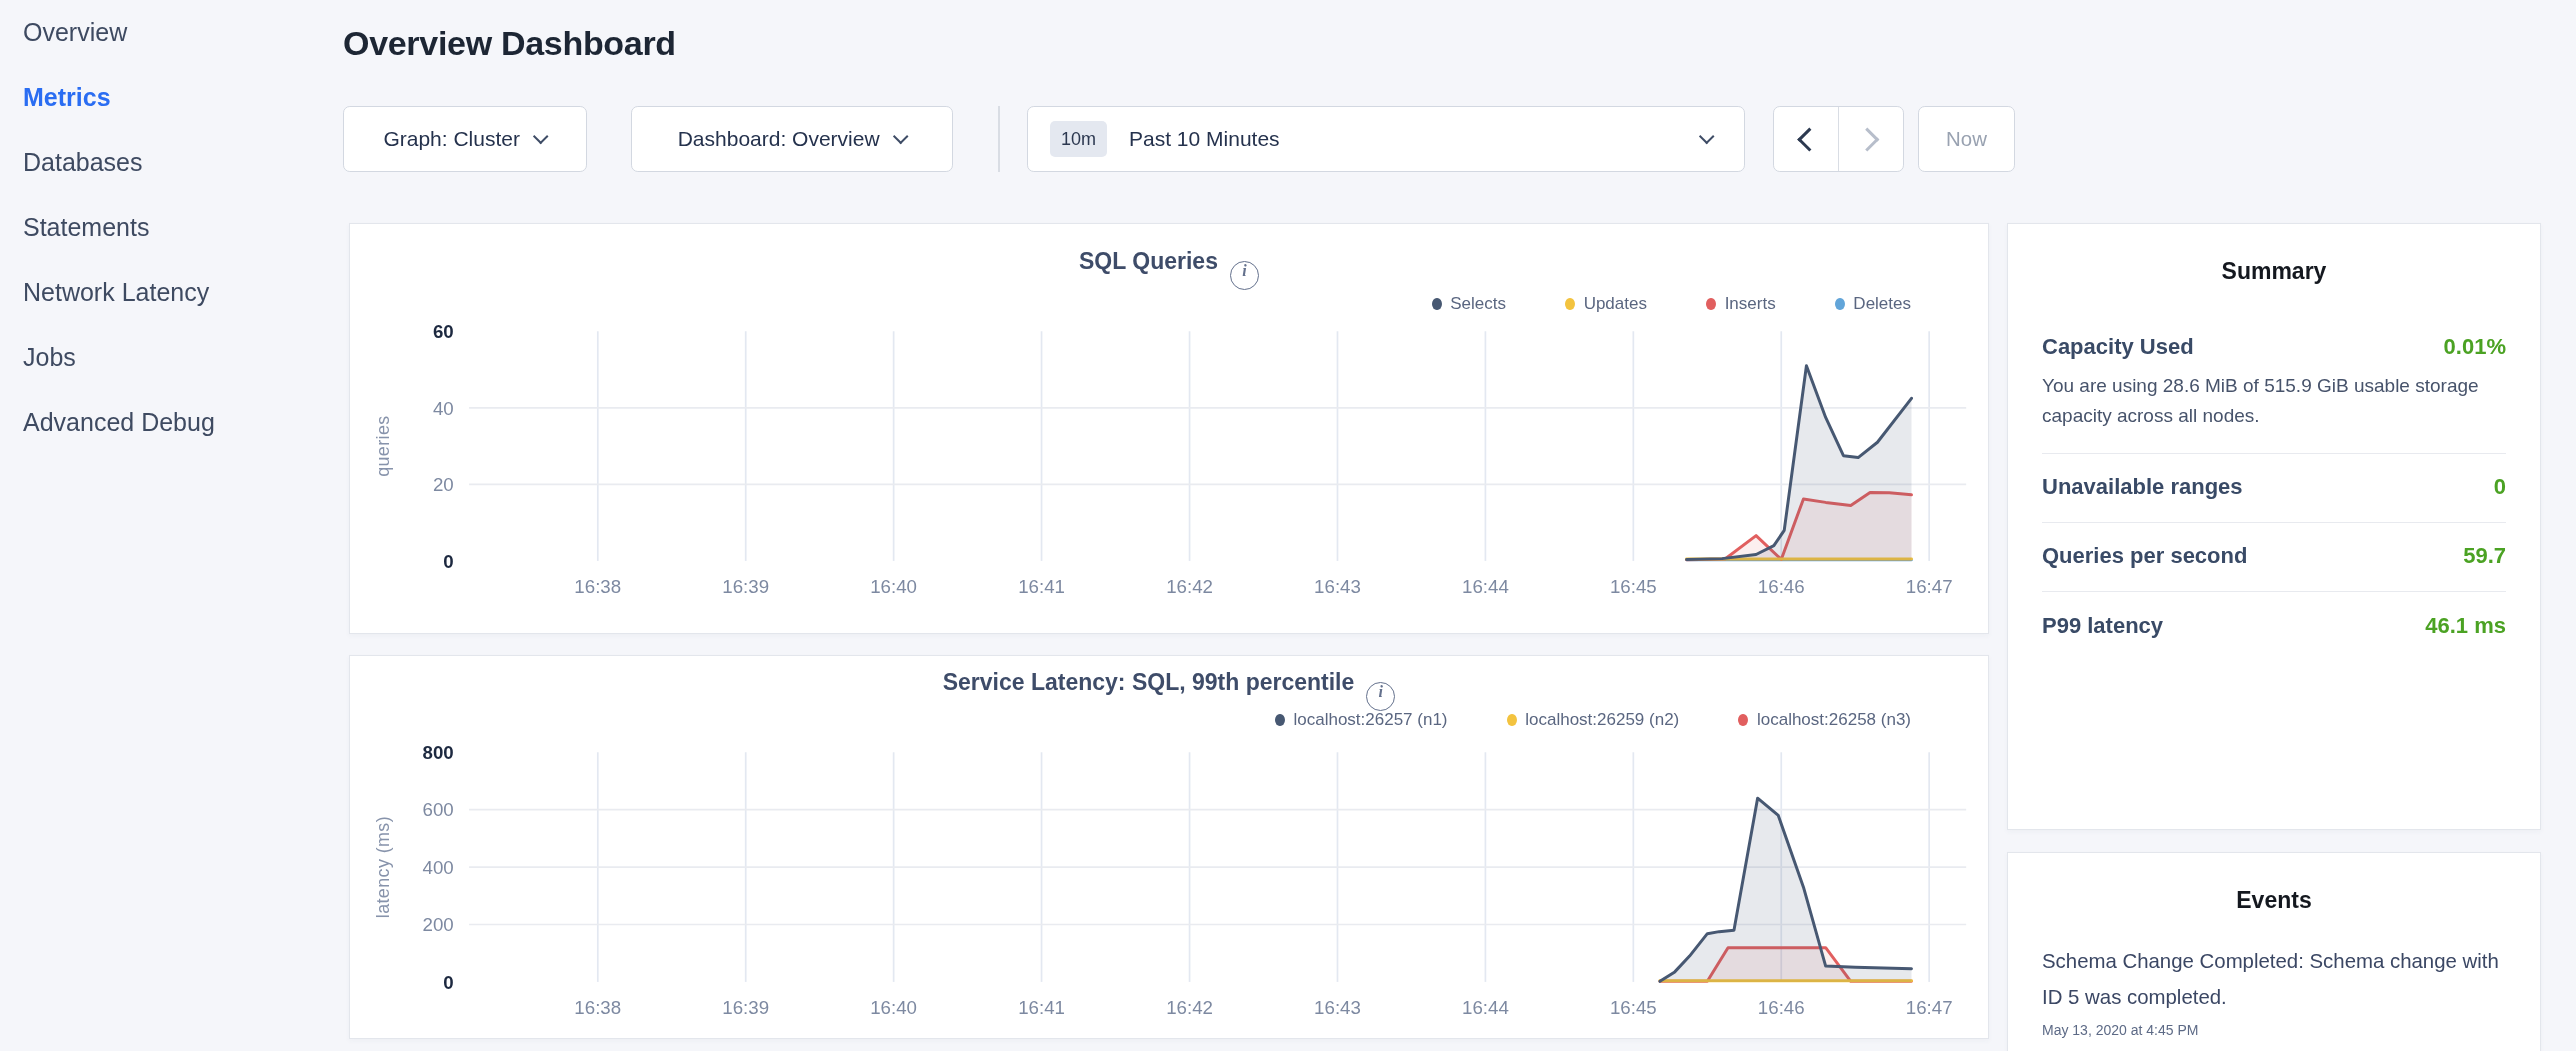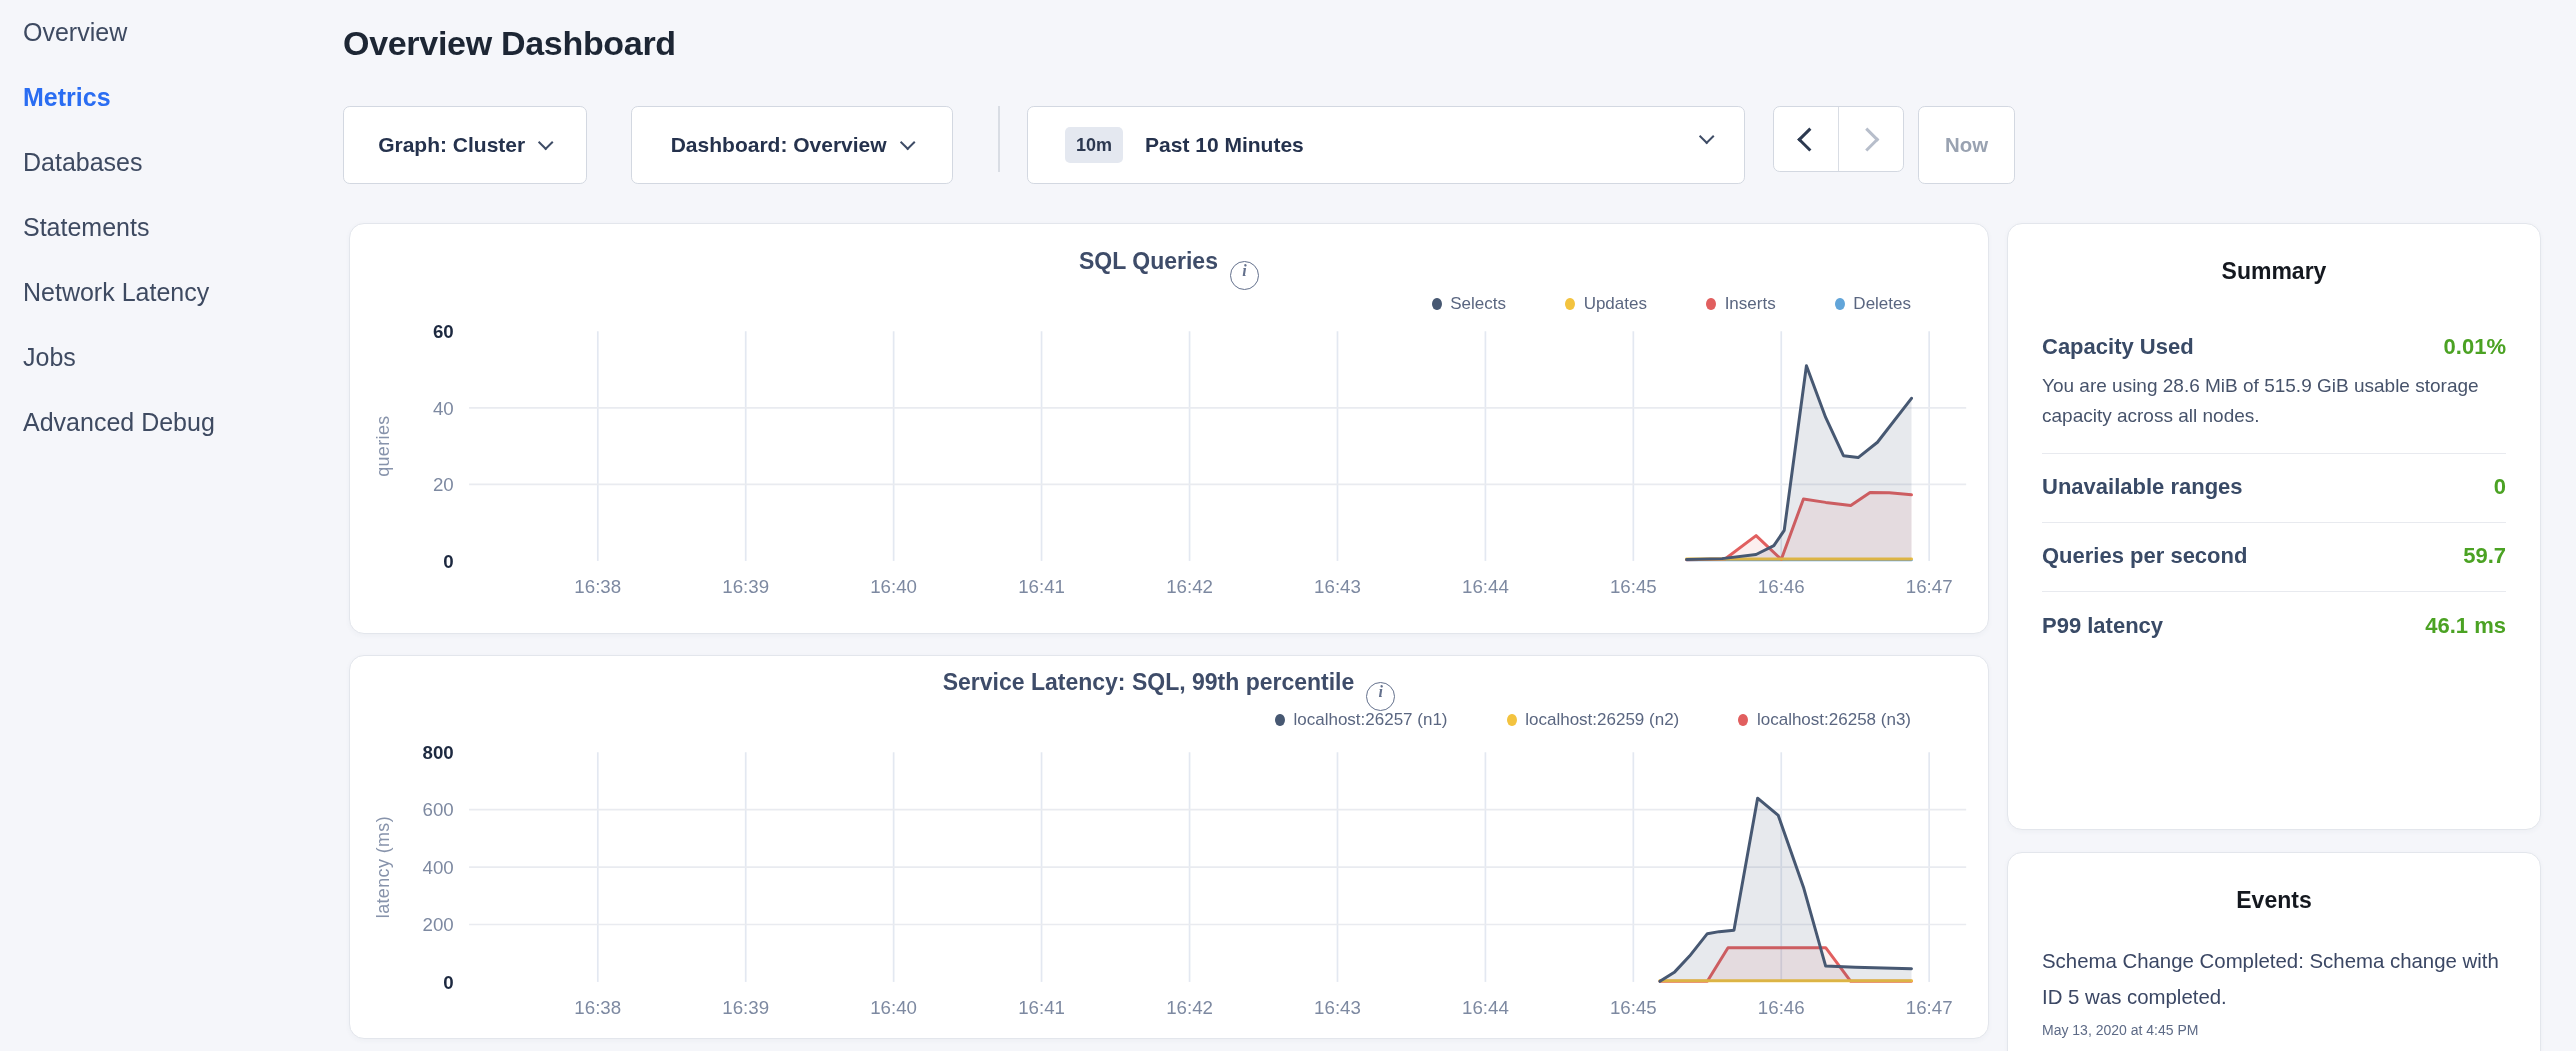--- a/index.html
+++ b/index.html
@@ -8,41 +8,41 @@
 
   
   .sidebar{position:absolute;left:23px;top:0;width:315px}
   .nav-item{height:65px;line-height:65px;font-size:25px;color:#3e4a61;cursor:pointer;white-space:nowrap}
   .nav-item.active{color:#2a6df2;font-weight:700}
 
   
   .page-title{position:absolute;left:343px;top:24px;font-size:34px;font-weight:700;color:#1d2634;letter-spacing:-0.3px}
 
   
-  .btn{position:absolute;top:106px;height:78px;background:#fff;border:1.7px solid #d3d8e1;border-radius:6.8px;
-       display:flex;align-items:center;justify-content:center;font-weight:700;color:#25324d;
+  .btn{position:absolute;top:106px;height:66px;background:#fff;border:1.7px solid #d3d8e1;border-radius:6.8px;
+       display:flex;align-items:center;justify-content:center;font-weight:400;color:#25324d;
        box-sizing:border-box;cursor:pointer}
   .btn-graph{left:343px;width:244px;font-size:21px}
   .btn-dash{left:631px;width:322px;font-size:21px}
   .vdiv{position:absolute;left:998px;top:106px;width:1.7px;height:66px;background:#d9dde4}
-  .btn-time{left:1027px;width:718px;justify-content:flex-start;padding-left:37px;font-size:21px}
+  .btn-time{left:1027px;width:718px;justify-content:flex-start;padding-left:22px;font-size:21px}
   .badge{background:#e4e8f0;border-radius:5.1px;padding:7.7px 11px;font-size:18px;margin-right:22px;color:#2c3850}
   .chev{width:9.4px;height:9.4px;border-right:2.6px solid #3e4c66;border-bottom:2.6px solid #3e4c66;
         transform:rotate(45deg);display:inline-block;margin-left:15.3px;position:relative;top:-2.6px}
   .btn-time .chev{position:absolute;right:32px;top:24px;border-width:2.1px;margin:0}
   .arrows{position:absolute;left:1773px;top:106px;width:131px;height:66px;background:#fff;
           border:1.7px solid #d3d8e1;border-radius:6.8px;display:flex;box-sizing:border-box}
   .abtn{flex:1;display:flex;align-items:center;justify-content:center;cursor:pointer}
   .abtn.back{border-right:1.7px solid #d9dde4}
   .ch-left{width:13.6px;height:13.6px;border-left:3.8px solid #2c3950;border-bottom:3.8px solid #2c3950;transform:rotate(45deg);display:inline-block;margin-left:6.8px}
   .ch-right{width:13.6px;height:13.6px;border-right:3.8px solid #b7becb;border-top:3.8px solid #b7becb;transform:rotate(45deg);display:inline-block;margin-right:6.8px}
   .btn-now{left:1918px;width:97px;font-size:20.4px;color:#99a2b1}
 
   
-  .card{position:absolute;background:#fff;border:1.7px solid #e3e6ec;border-radius:15px;
+  .card{position:absolute;background:#fff;border:1.7px solid #e3e6ec;border-radius:0;
         box-shadow:0 1.7px 5.1px rgba(60,70,90,0.04);box-sizing:border-box}
   .chart1{left:349px;top:223px;width:1640px;height:411px}
   .chart2{left:349px;top:655px;width:1640px;height:384px}
   .chart-title{position:absolute;left:0;right:0;text-align:center;font-size:23px;font-weight:700;color:#3e4c69}
   .chart1 .chart-title{top:24px}
   .chart2 .chart-title{top:12.8px}
   .info{display:inline-block;width:27px;height:27px;border:1.7px solid #64718d;border-radius:50%;margin-left:12px;
         vertical-align:-6.8px;text-align:center;line-height:25px;color:#64718d;
         font:italic 700 16px "Liberation Serif",serif;cursor:pointer}
   .legend{position:absolute;right:77px;display:flex;gap:59px;font-size:17px;font-weight:400;color:#5a6680;align-items:center}

